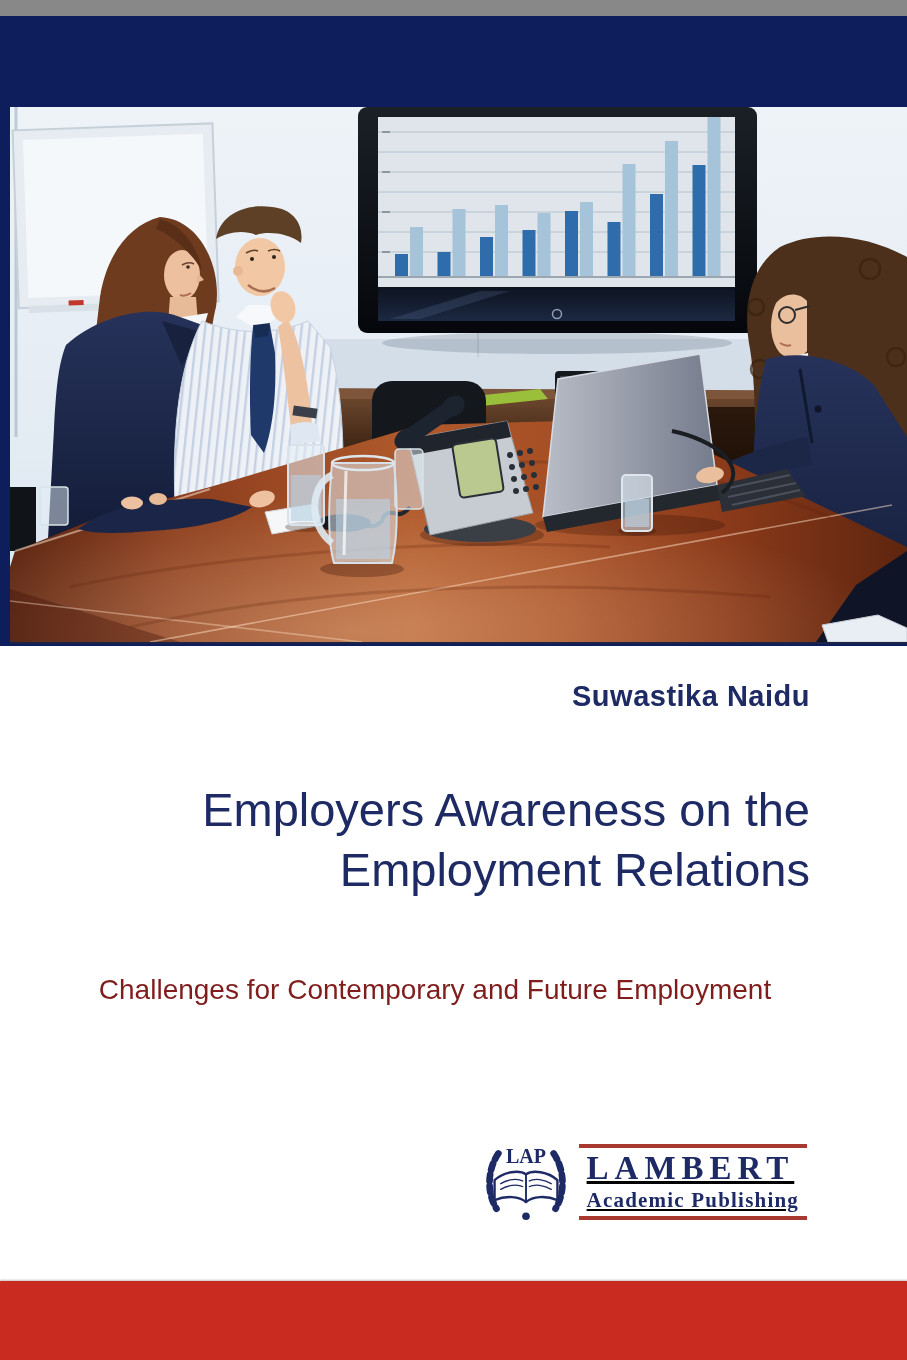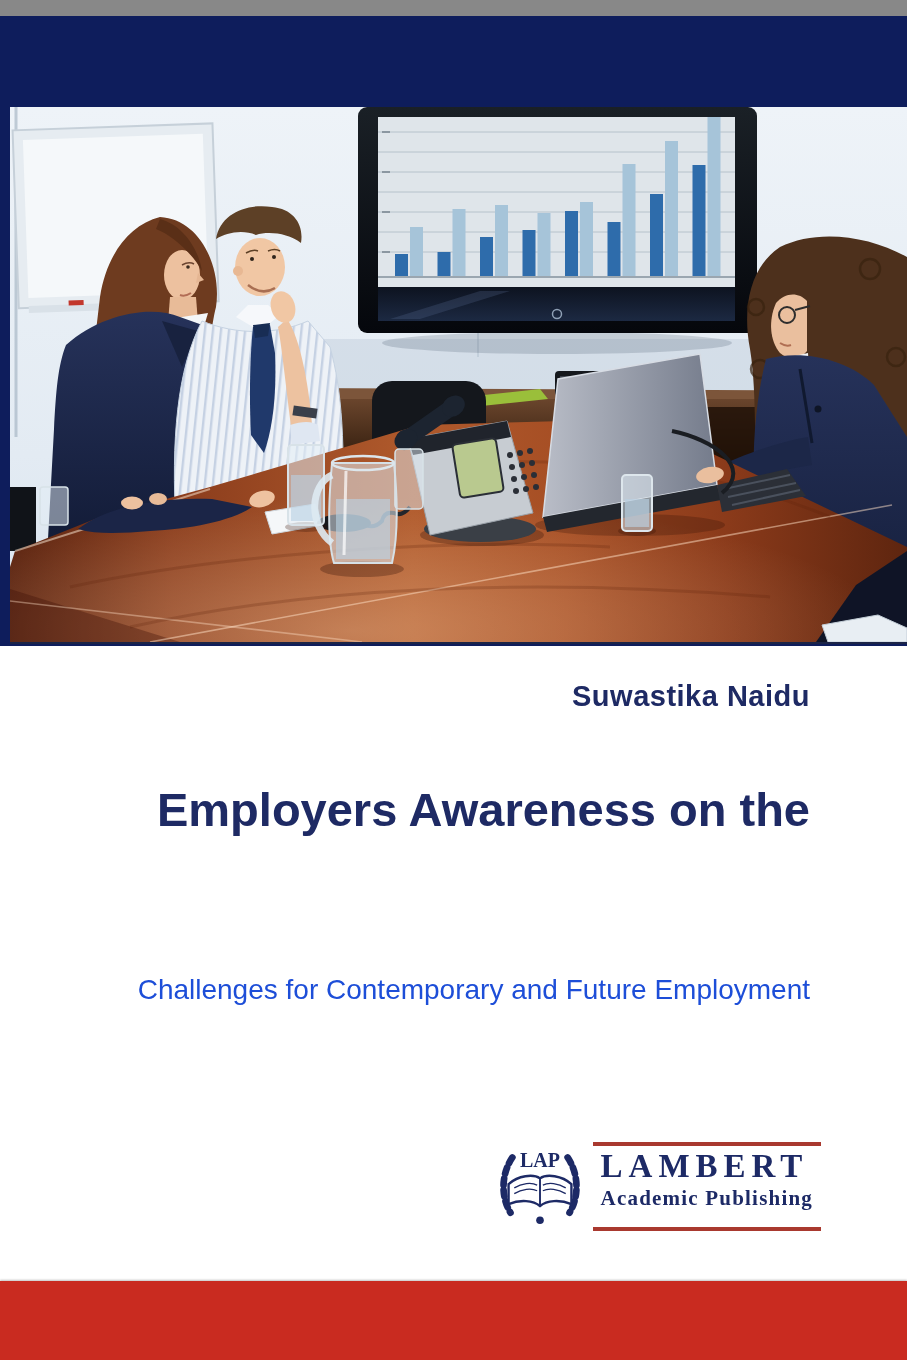--- a/index.html
+++ b/index.html
@@ -10,31 +10,31 @@
   .top-bar{position:absolute;left:0;top:0;width:907px;height:91px;background:#0e1d5c;}
   .photo-frame{position:absolute;left:0;top:91px;width:907px;height:539px;background:#0e1d5c;}
   .photo{position:absolute;left:10px;top:0;width:897px;height:535px;overflow:hidden;border-bottom:2px solid #1b2447;background:#e9f0f6;}
   .photo svg{display:block;}
   .author{
     position:absolute;top:664px;left:0;right:97px;text-align:right;
     font-size:29px;font-weight:bold;color:#1e2a64;letter-spacing:.5px;
   }
   .title{
     position:absolute;top:764px;left:60px;right:97px;text-align:right;
-    font-size:47px;font-weight:bold;color:#1e2a64;line-height:1.27;letter-spacing:0;
+    font-size:47px;font-weight:normal;color:#1e2a64;line-height:1.27;letter-spacing:0;
   }
   .subtitle{
-    position:absolute;top:956px;left:60px;right:97px;text-align:right;
-    font-size:28px;font-weight:400;color:#1d4ed8;line-height:1.3;
-  }
-  .logo{position:absolute;top:1126px;right:86px;display:flex;align-items:center;}
+    position:absolute;top:956px;left:60px;right:97px;text-align:center;
+    font-size:28px;font-weight:400;color:#7f1d1d;line-height:1.3;
+  }
+  .logo{position:absolute;top:1126px;right:100px;display:flex;align-items:center;}
   .logo-emblem{width:86px;height:80px;margin-right:10px;flex:0 0 auto;}
   .logo-textblock{
     border-top:4px solid #a9392f;border-bottom:4px solid #a9392f;
-    padding:4px 8px 16px 8px;text-align:left;
+    padding:4px 8px 3px 8px;text-align:left;text-decoration:underline;
   }
   .logo-name{
     font-family:"Liberation Serif", serif;font-weight:bold;font-size:33px;
     letter-spacing:6px;color:#1d2a66;line-height:1.02;white-space:nowrap;
   }
   .logo-tagline{
     font-family:"Liberation Serif", serif;font-weight:bold;font-size:21px;
     letter-spacing:1.2px;color:#1d2a66;margin-top:2px;white-space:nowrap;
   }
   .bottom-bar{position:absolute;left:0;top:1265px;width:907px;height:95px;background:#c92b20;box-shadow:0 -1px 2px rgba(0,0,0,.25);}
@@ -309,20 +309,21 @@
         <polygon points="846,478 897,444 897,535 806,535" fill="#0f1426"></polygon>
         <polygon points="812,518 868,508 897,521 897,535 818,535" fill="#e8eef3" stroke="#c2cdd6" stroke-width="1"></polygon>
       </svg>
     </div>
   </div>
 
   <div class="author">Suwastika Naidu</div>
 
   <div class="title">
     <div>Employers Awareness on the</div>
+    <div>Employment Relations</div>
   </div>
 
   <div class="subtitle">
     <div>Challenges for Contemporary and Future Employment</div>
   </div>
 
   <div class="logo">
     <svg class="logo-emblem" viewBox="0 0 90 84" xmlns="http://www.w3.org/2000/svg">
       <path d="M16,12 C5,28 3,52 14,70" fill="none" stroke="#1d2a66" stroke-width="7" stroke-dasharray="7 5" stroke-linecap="round"></path>
       <path d="M74,12 C85,28 87,52 76,70" fill="none" stroke="#1d2a66" stroke-width="7" stroke-dasharray="7 5" stroke-linecap="round"></path>

